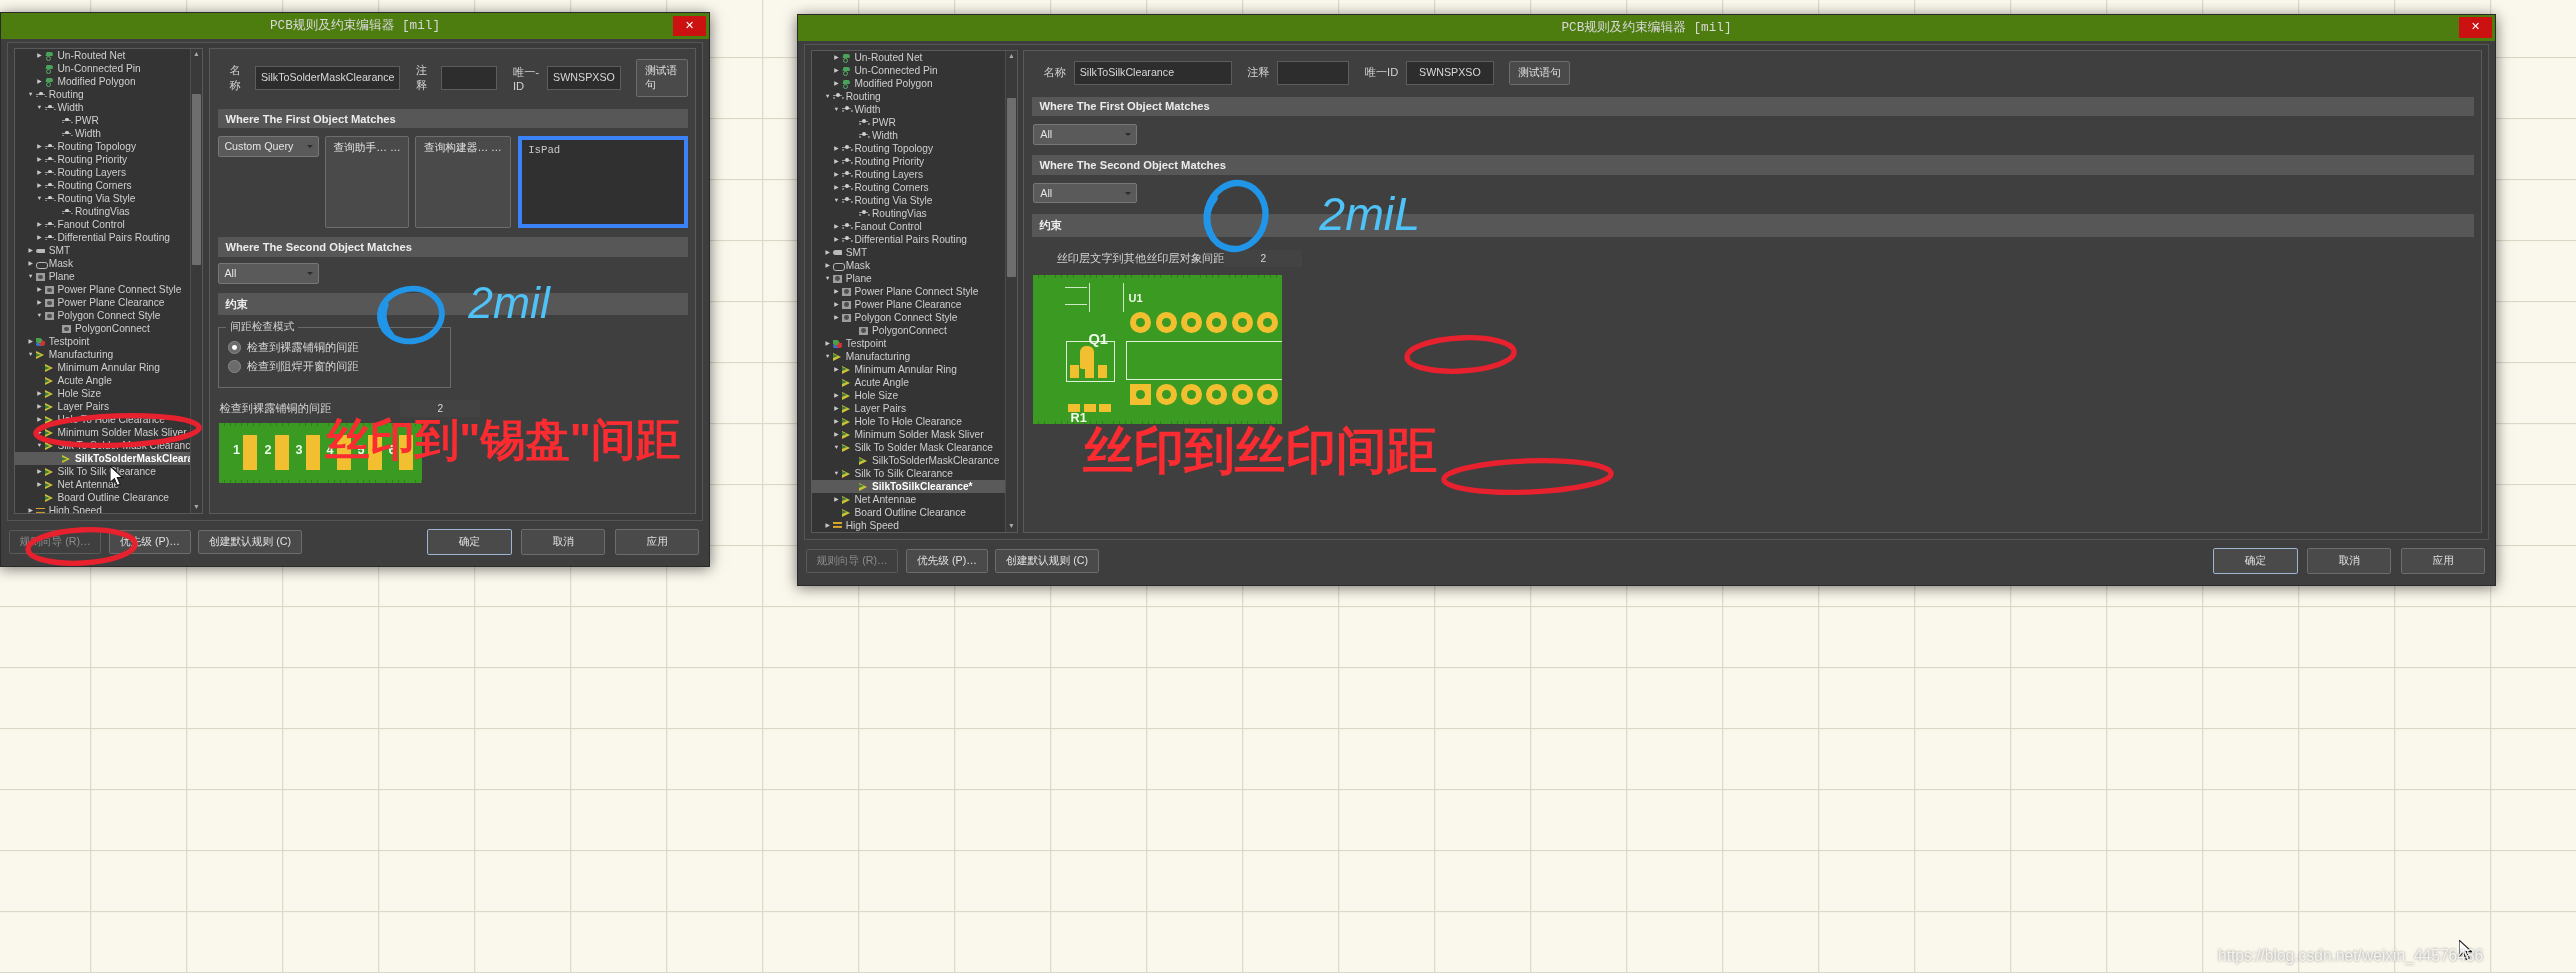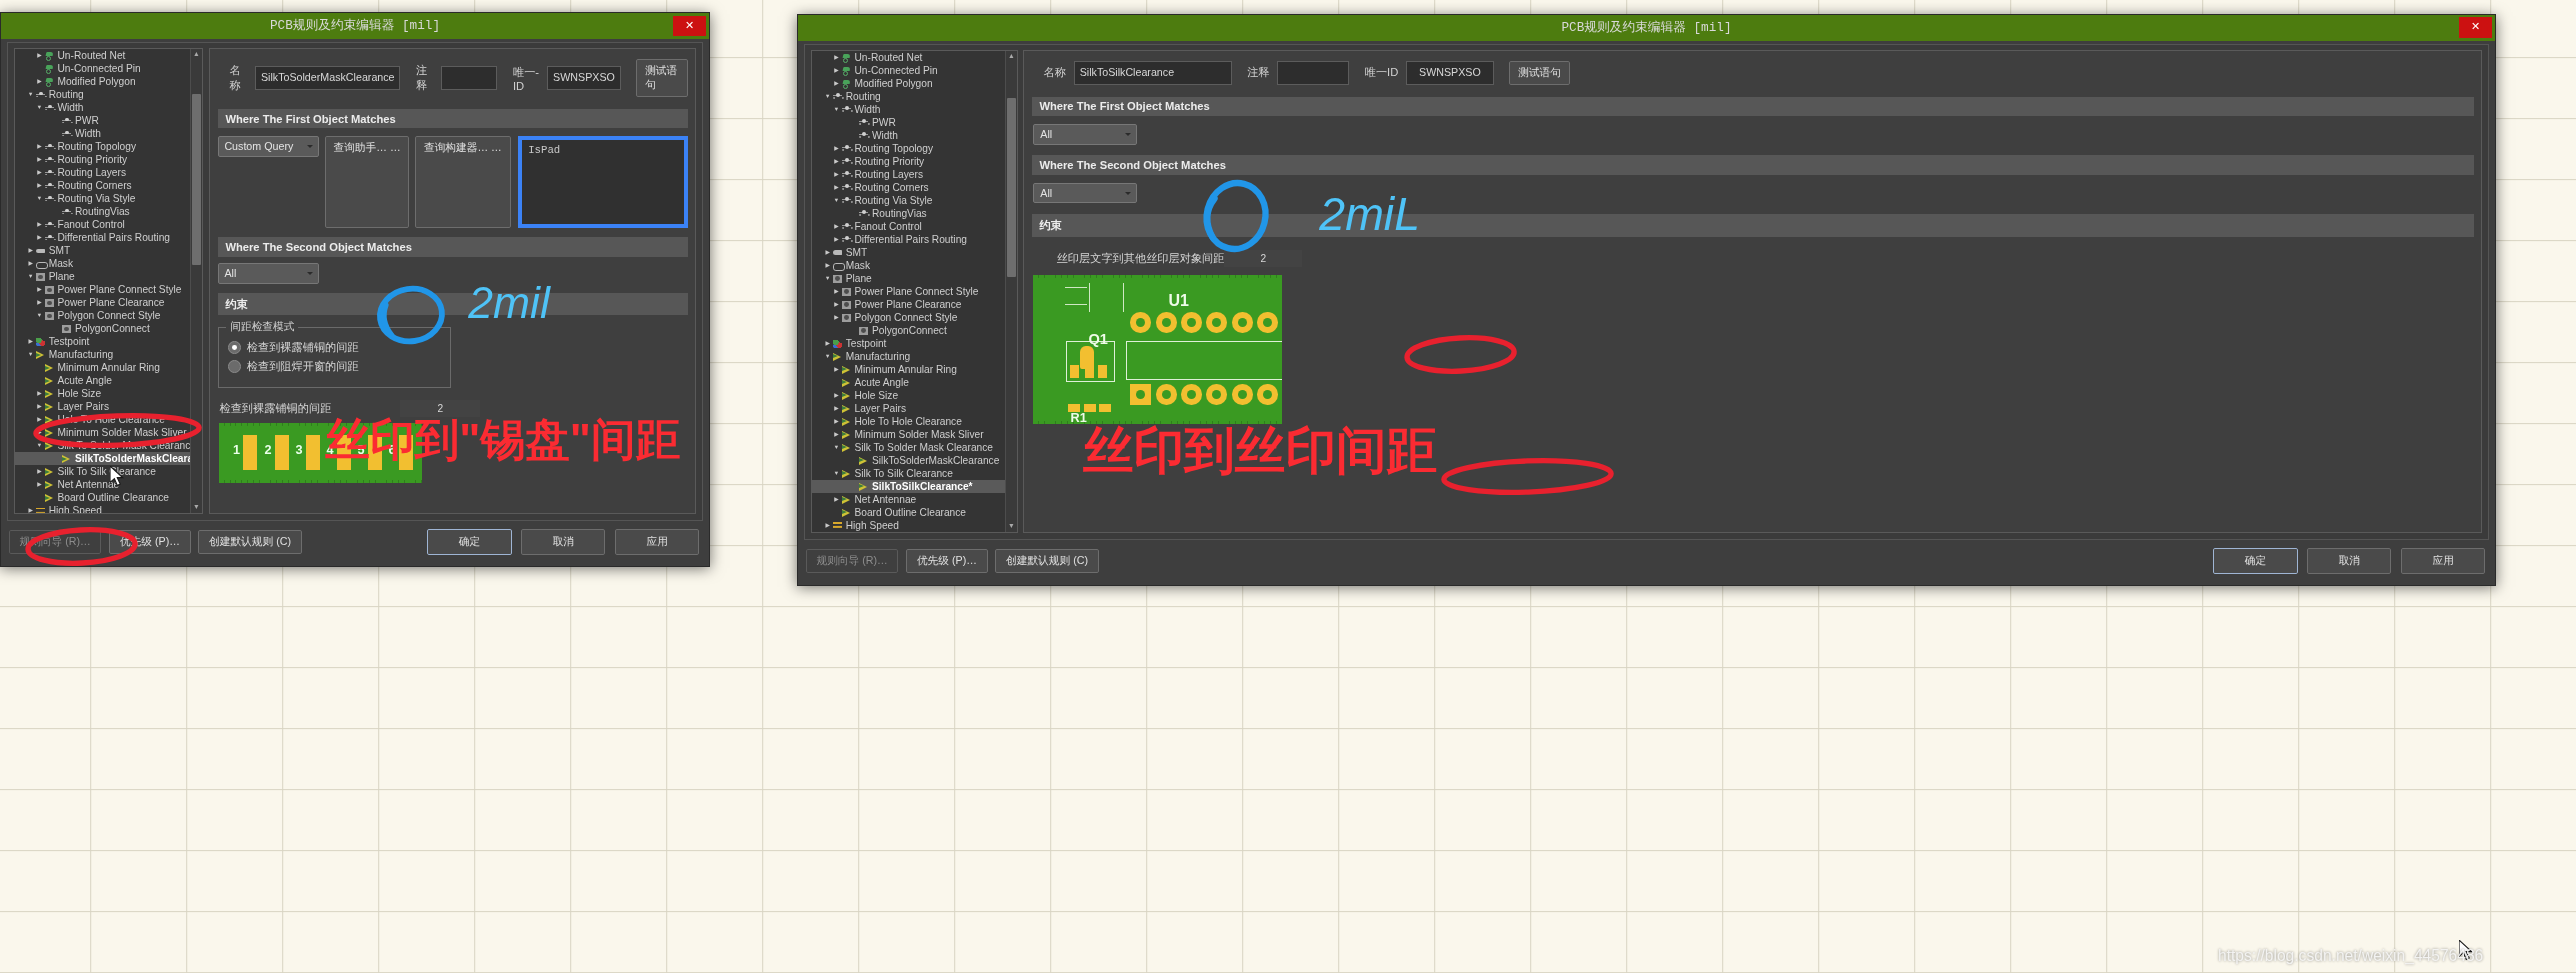--- a/index.html
+++ b/index.html
@@ -713,21 +713,21 @@
           <div class="silk" style="left: 33px; top: 66px; width: 47px; height: 39px;"></div>
           <div class="pad" style="left: 47px; top: 71px; width: 13.6px; height: 23.4px; border-radius: 5.8px 5.8px 1.9px 1.9px;"></div>
           <div class="pad" style="left: 37px; top: 90px; width: 8.8px; height: 12.7px;"></div>
           <div class="pad" style="left: 52px; top: 90px; width: 8.8px; height: 12.7px;"></div>
           <div class="pad" style="left: 65px; top: 90px; width: 8.8px; height: 12.7px;"></div>
           <div class="pad" style="left: 35px; top: 129px; width: 11.7px; height: 7.8px;"></div>
           <div class="pad" style="left: 51px; top: 129px; width: 11.7px; height: 7.8px;"></div>
           <div class="pad" style="left: 66px; top: 129px; width: 11.7px; height: 7.8px;"></div>
           <div class="pad" style="left: 97px; top: 109px; width: 20.5px; height: 20.5px;"></div>
           <div style="position: absolute; left: 103px; top: 115px; width: 8.8px; height: 8.8px; border-radius: 50%; background: rgb(58, 154, 34);"></div>
-          <div class="silktxt" style="left: 95px; top: 16.6px; font-size: 16px; margin-left: 40px;">U1</div>
+          <div class="silktxt" style="left: 95px; top: 16.6px; font-size: 11px;">U1</div>
           <div class="silktxt" style="left: 55px; top: 56px; font-size: 14.6px;">Q1</div>
           <div class="silktxt" style="left: 37px; top: 136px; font-size: 12.7px;">R1</div>
         </div>
     </div>
   </div>
 
   <div class="footer">
     <div class="ftl">
       <span class="fbtn dis">规则向导 (R)…</span>
       <span class="fbtn">优先级 (P)…</span>

